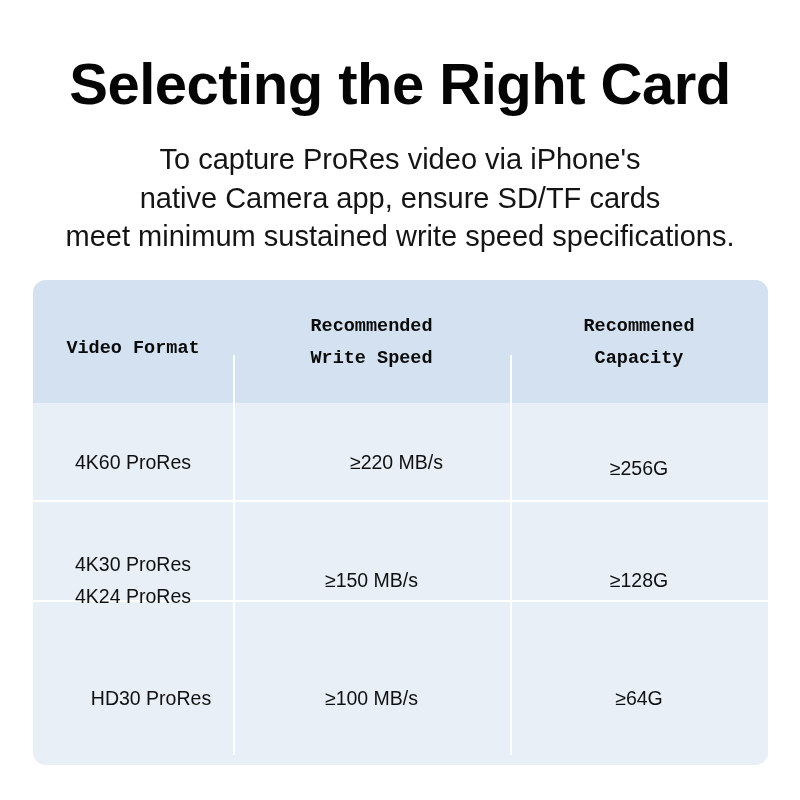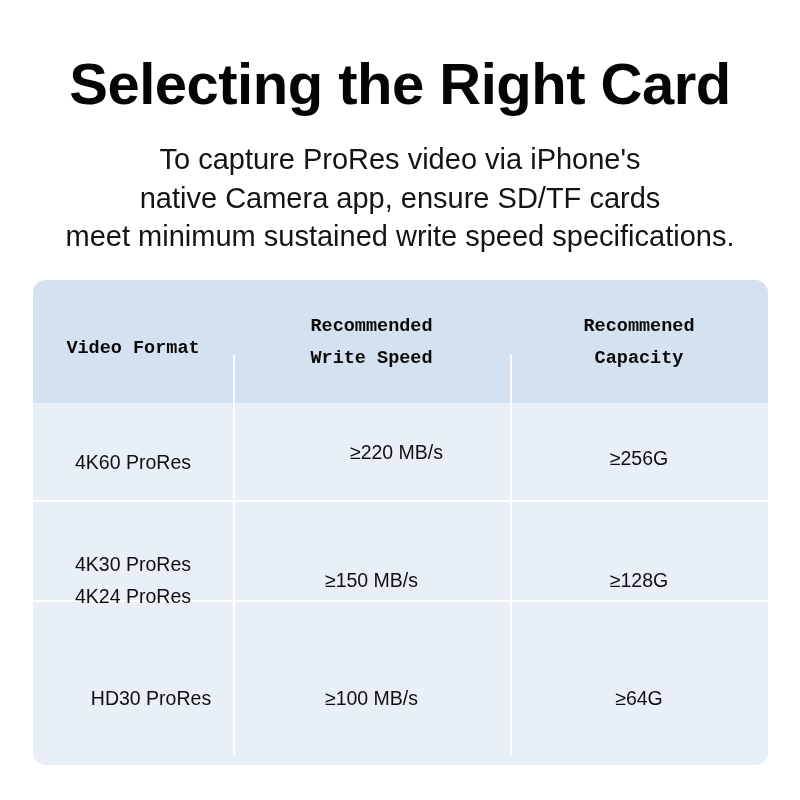--- a/index.html
+++ b/index.html
@@ -92,22 +92,22 @@
     text-align:center;
     font-size:19.5px;
     font-weight:normal;
     color:#101010;
     line-height:1.66;
   }
   .cell .cl { display:block; }
 
   
   .r1a { left:0;    top:166px; width:200px; }
-  .r1b { left:200px; top:156px; width:294px;padding-left:33px; }
-  .r1c { left:477px; top:162px; width:258px; }
+  .r1b { left:200px; top:166px; width:294px;padding-left:33px; }
+  .r1c { left:477px; top:172px; width:258px; }
 
   
   .r2a { left:0;    top:268px; width:200px; }
   .r2b { left:200px; top:284px; width:277px; }
   .r2c { left:477px; top:284px; width:258px; }
 
   
   .r3a { left:0;    top:402px; width:236px; }
   .r3b { left:200px; top:402px; width:277px; }
   .r3c { left:477px; top:402px; width:258px; }

